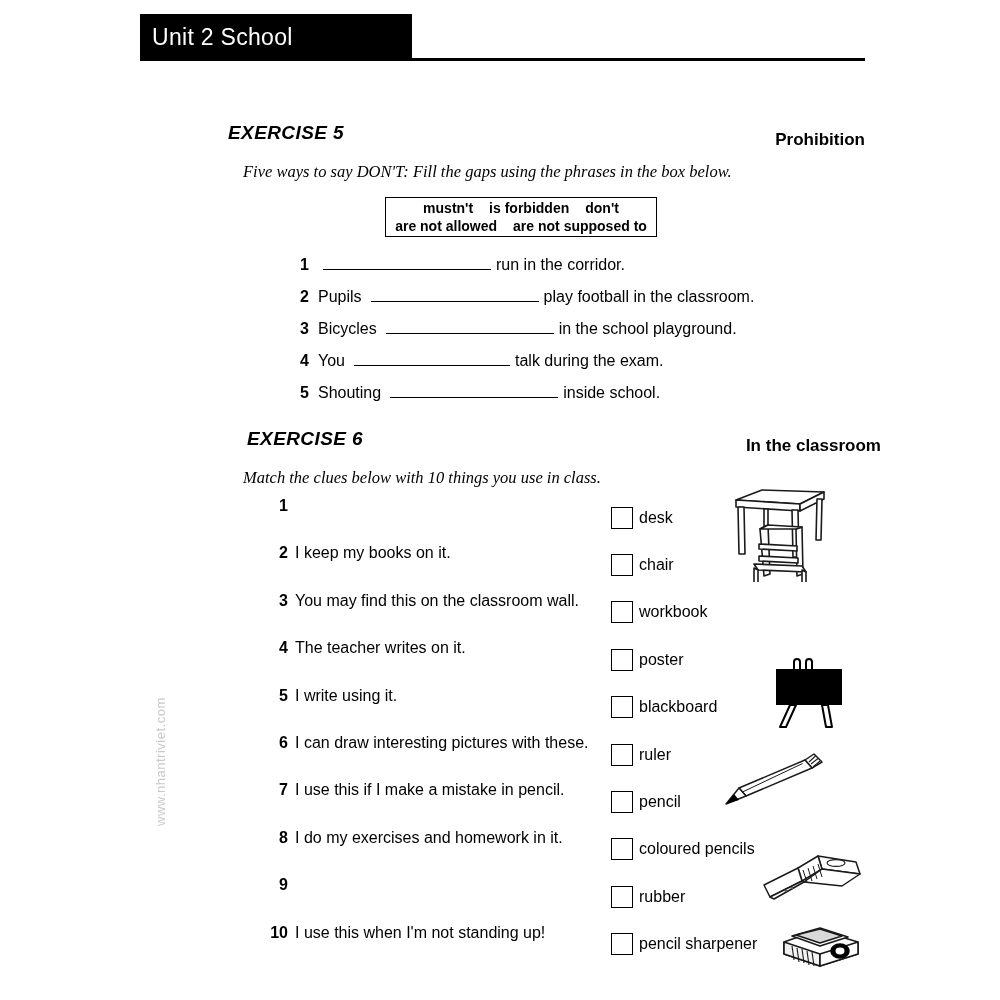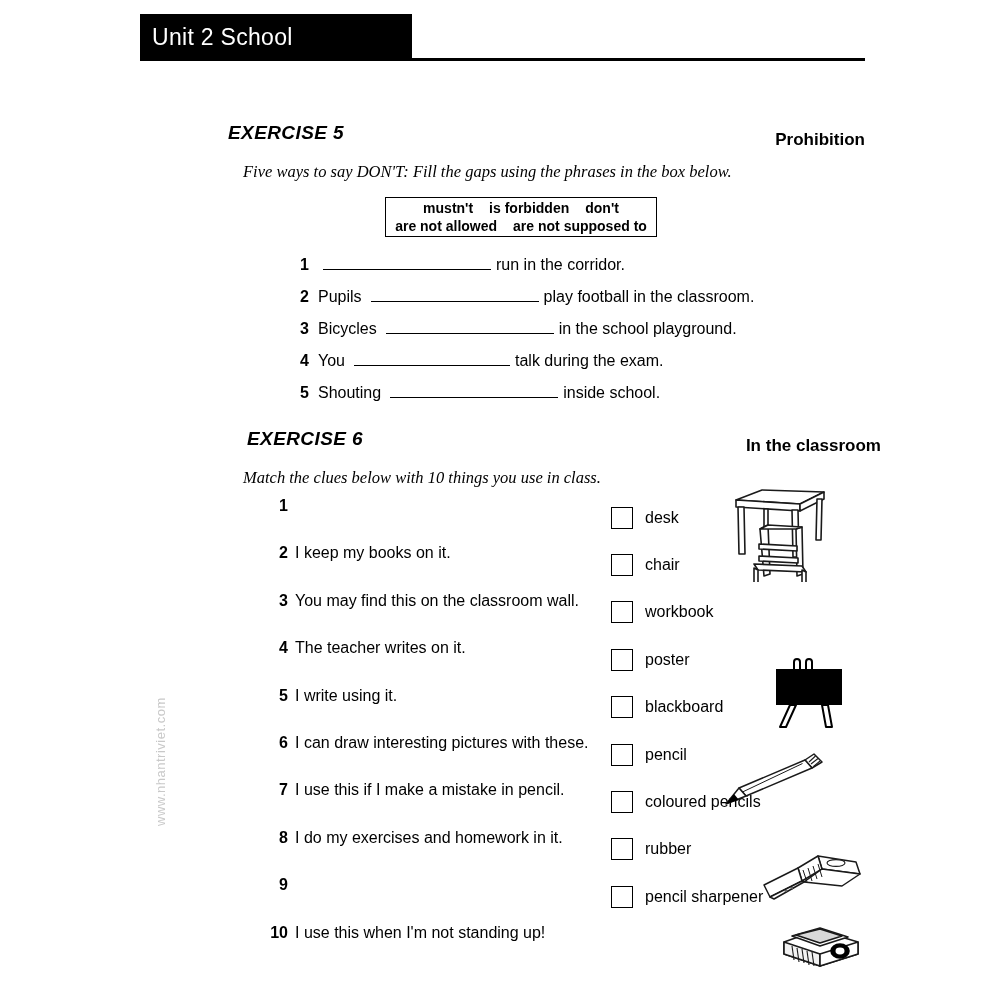--- a/index.html
+++ b/index.html
@@ -160,21 +160,21 @@
   }
   .checkbox {
     width: 22px;
     height: 22px;
     border: 1.4px solid #000;
     box-sizing: border-box;
     flex: none;
     background: #fff;
   }
   .vocab-label {
-    margin-left: 12px;
+    margin-left: 6px;
     font-size: 16px;
     white-space: nowrap;
   }
 
   
   .illus { position: absolute; }
   .illus svg { display: block; }
 
   
   .watermark {
@@ -301,20 +301,24 @@
       <span class="checkbox"></span>
       <span class="vocab-label">workbook</span>
     </div>
     <div class="vocab-item">
       <span class="checkbox"></span>
       <span class="vocab-label">poster</span>
     </div>
     <div class="vocab-item">
       <span class="checkbox"></span>
       <span class="vocab-label">blackboard</span>
+    </div>
+    <div class="vocab-item">
+      <span class="checkbox"></span>
+      <span class="vocab-label">ruler</span>
     </div>
     <div class="vocab-item">
       <span class="checkbox"></span>
       <span class="vocab-label">pencil</span>
     </div>
     <div class="vocab-item">
       <span class="checkbox"></span>
       <span class="vocab-label">coloured pencils</span>
     </div>
     <div class="vocab-item">

